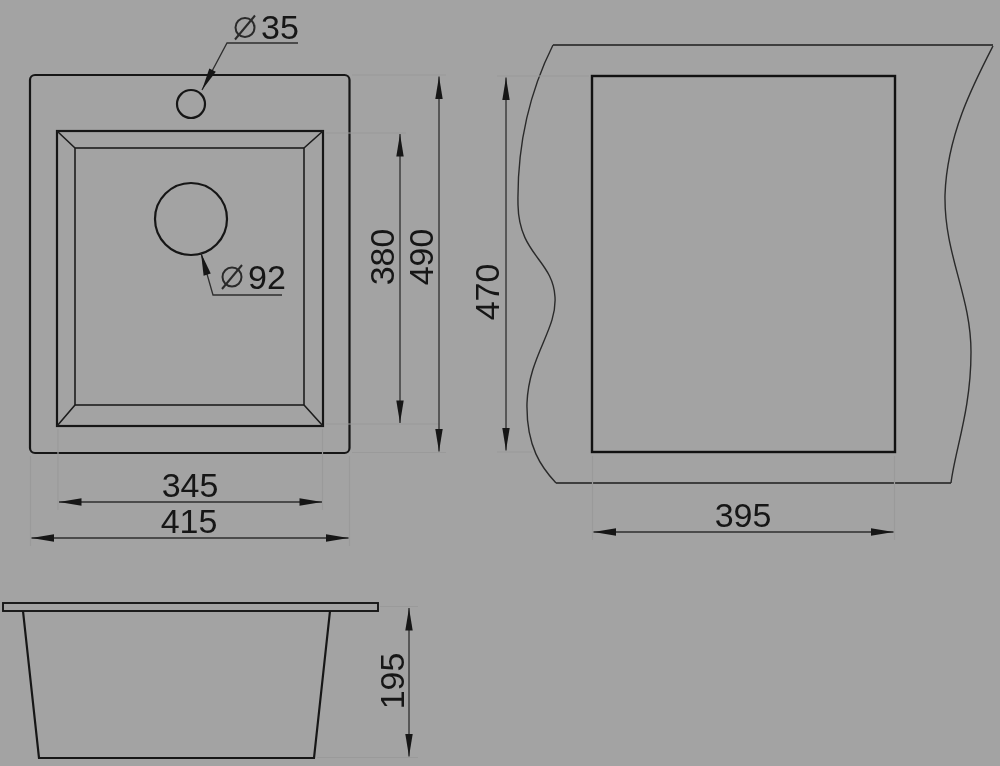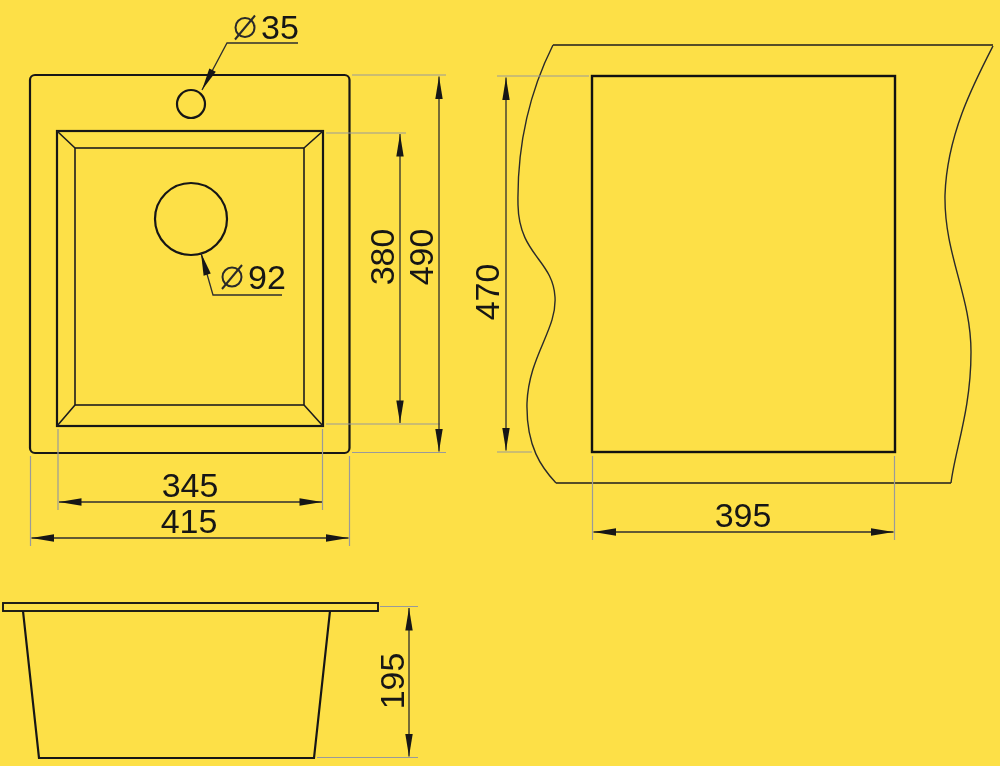--- a/index.html
+++ b/index.html
@@ -1,16 +1,16 @@
 <!DOCTYPE html>
 <html><head>
 <meta charset="utf-8">
 <style>
   html,body{margin:0;padding:0;background:#ffffff;}
-  .stage{position:relative;width:1000px;height:766px;background:#fde047;overflow:hidden;}
+  .stage{position:relative;width:1000px;height:766px;background:#a3a3a3;overflow:hidden;}
   svg{display:block;}
   .outline{stroke:#161616;stroke-width:2.2;fill:none;stroke-linejoin:miter;}
   .outline-med{stroke:#161616;stroke-width:1.9;fill:none;}
   .outline-thin{stroke:#1d1d1d;stroke-width:1.6;fill:none;}
   .break{stroke:#2a2a2a;stroke-width:1.4;fill:none;}
   .cutout{stroke:#111111;stroke-width:2.4;fill:none;}
   .dim{stroke:#2e2e2e;stroke-width:1.3;fill:none;}
   .ext{stroke:#9a9a9a;stroke-width:1.2;fill:none;}
   .sym{stroke:#2a2a2a;stroke-width:2;fill:none;}
   .lbl{font-family:"Liberation Sans","DejaVu Sans",sans-serif;font-size:34px;fill:#161616;}

